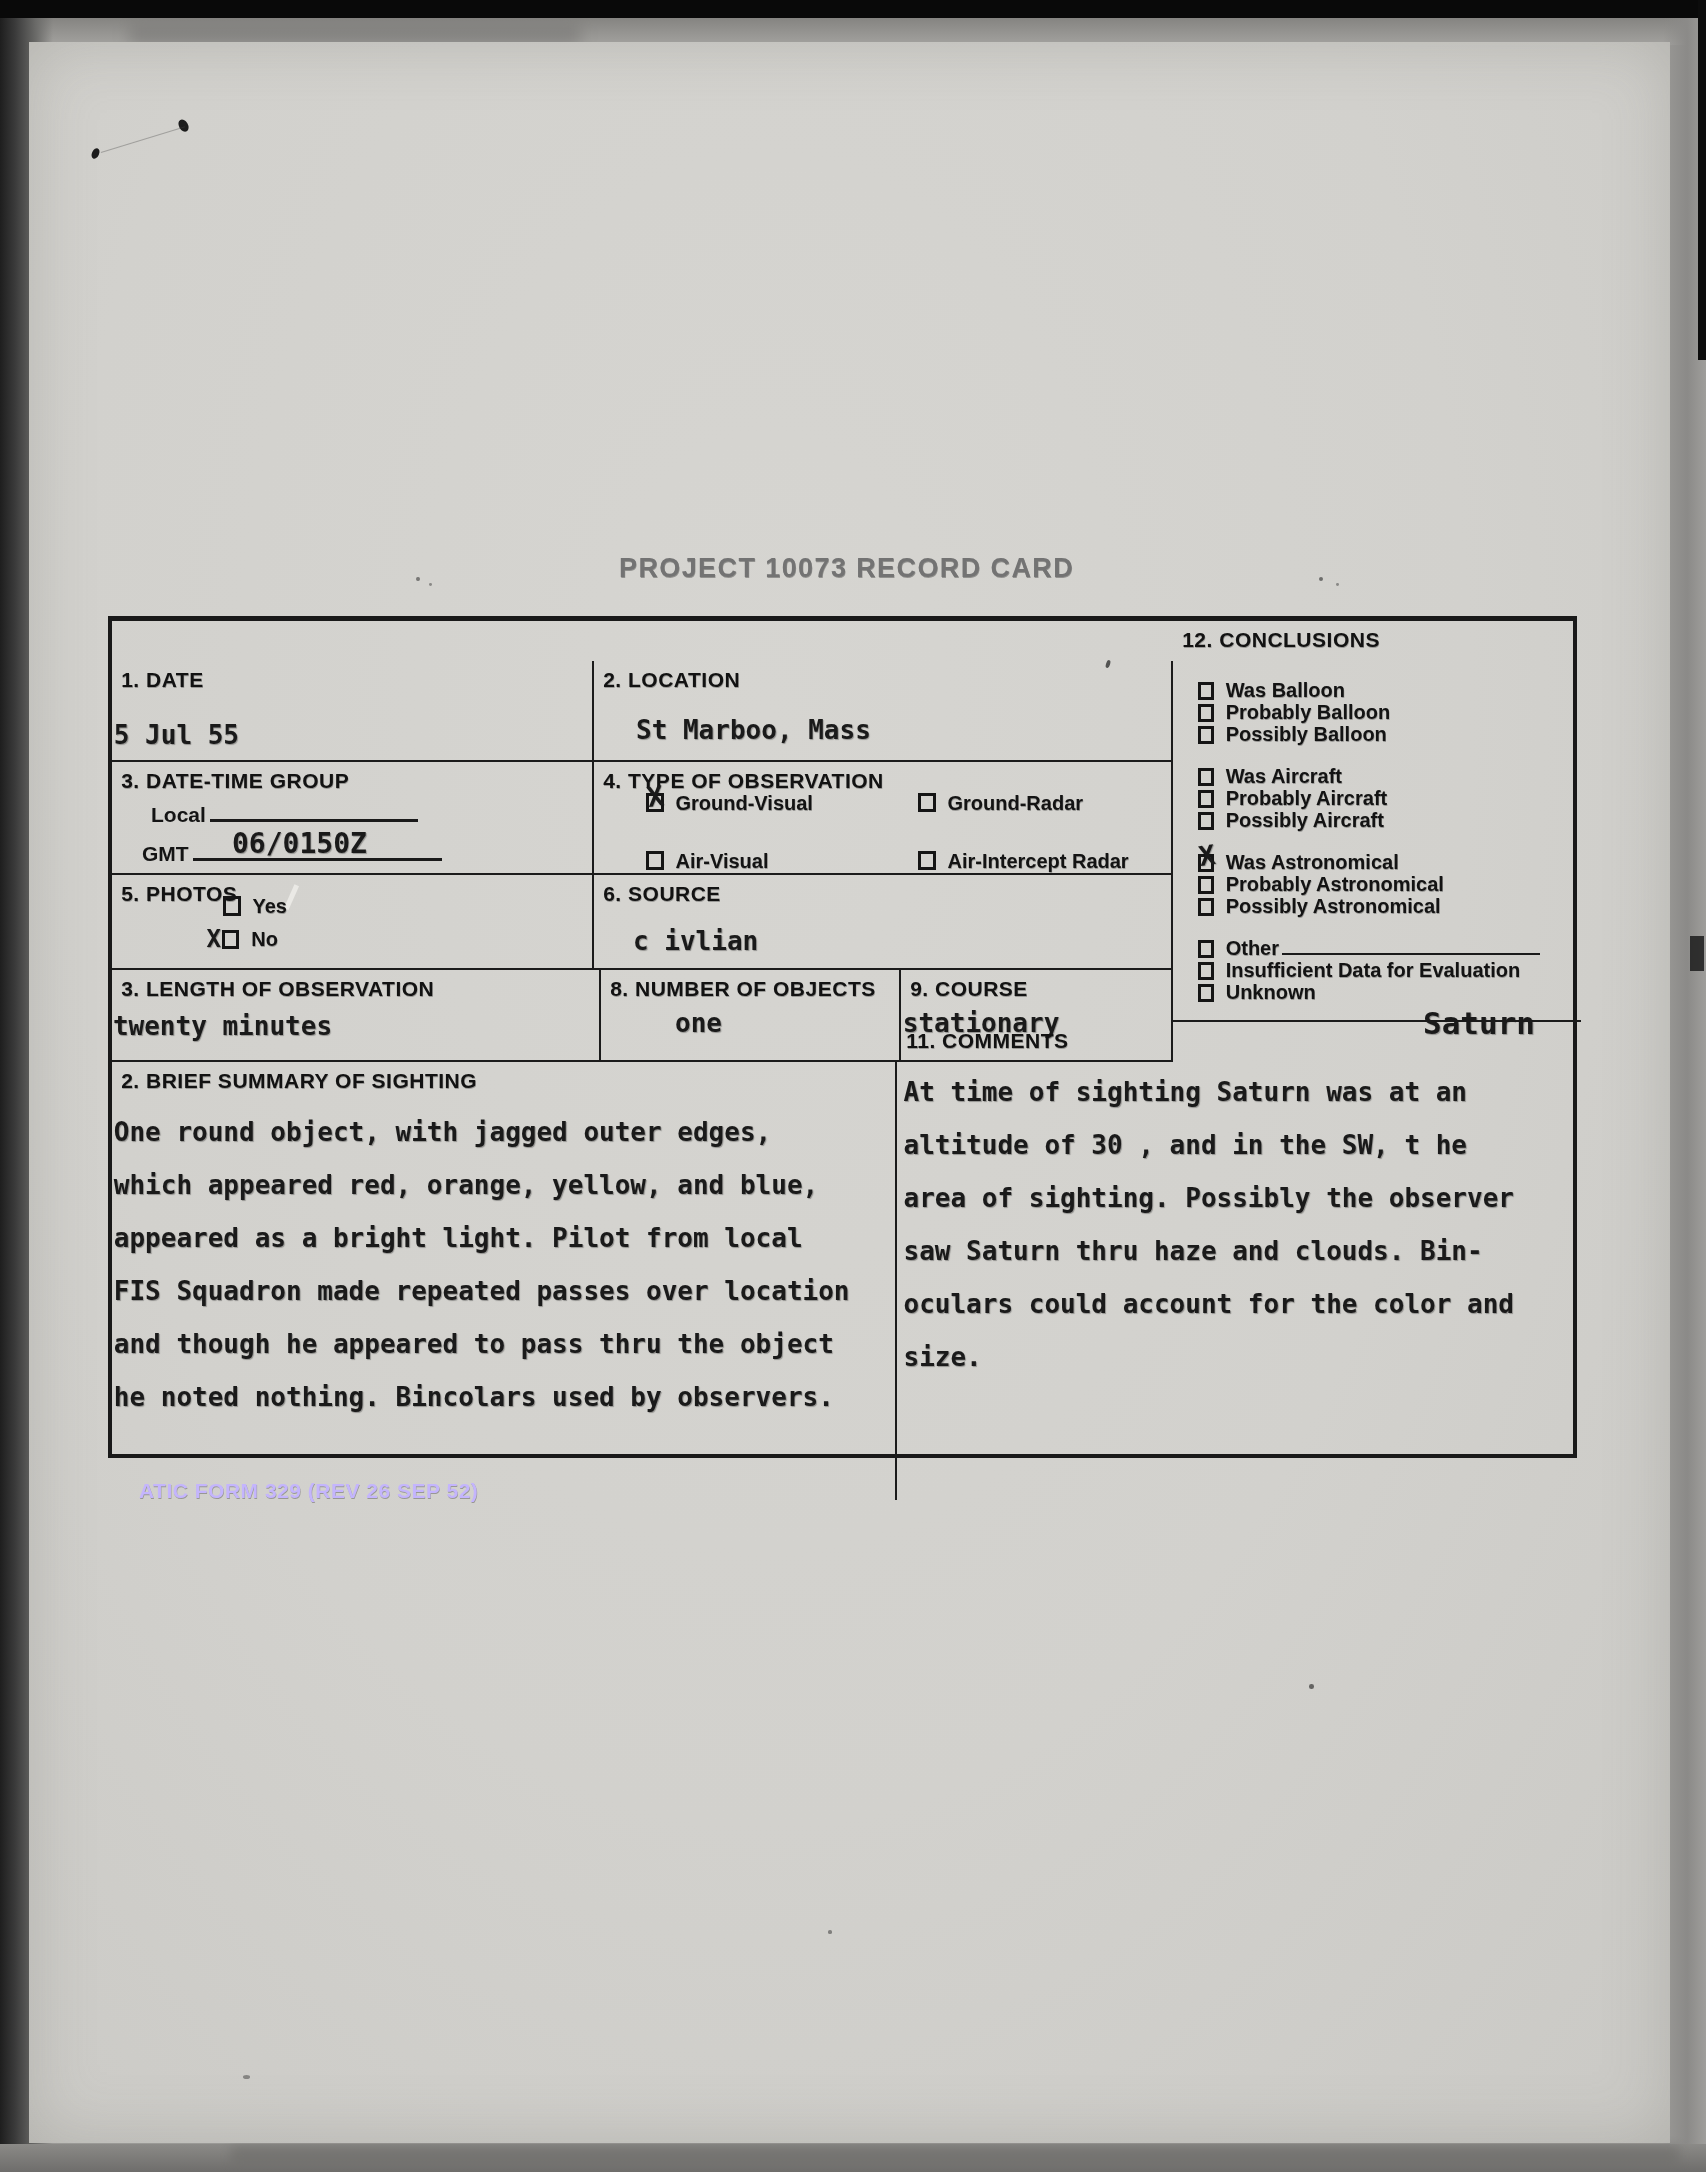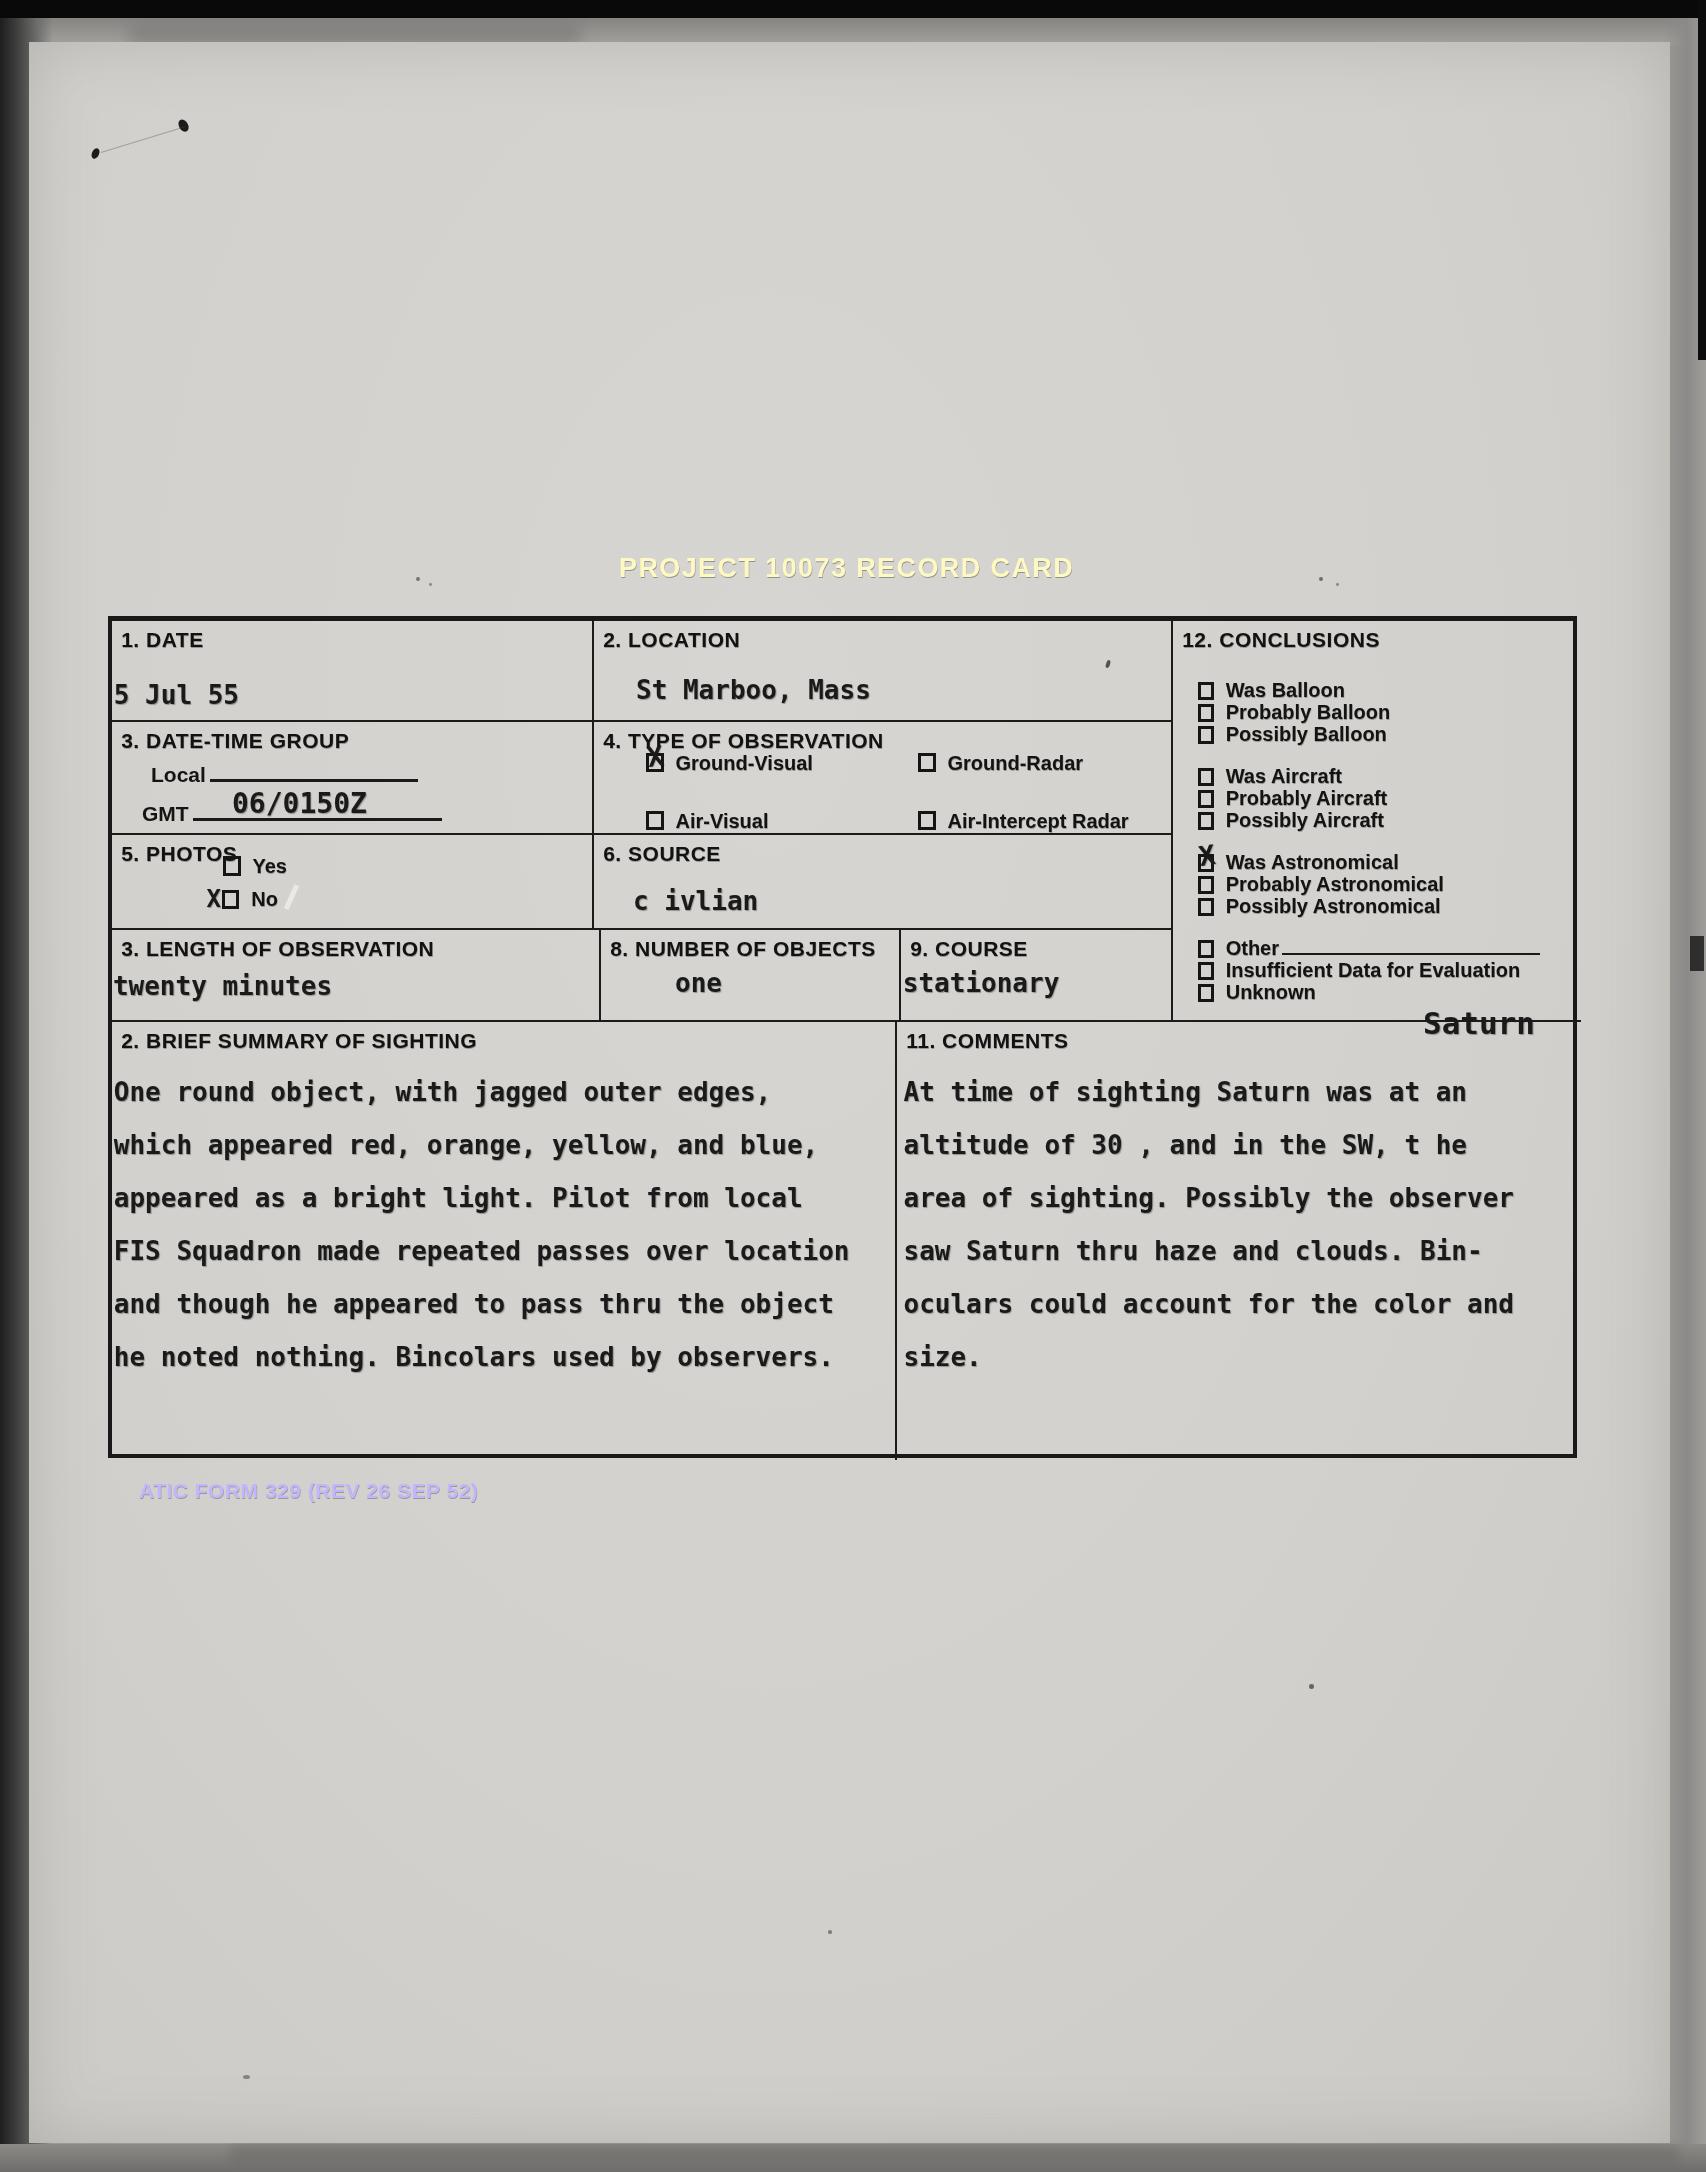--- a/index.html
+++ b/index.html
@@ -28,29 +28,29 @@
            background:radial-gradient(ellipse at 45% 32%, #d6d5d1 0%, #d2d1cd 55%, #cac9c5 100%);
            box-shadow: inset 0 0 65px rgba(110,110,104,.28); }
 
   
   .spk { position:absolute; background:#1c1c1c; border-radius:50%; }
   .pencil { position:absolute; height:1.4px; background:rgba(70,70,68,.35); transform-origin:left center; }
   .scratch { position:absolute; background:#eae9e5; }
 
   
   .doc-title { position:absolute; left:619px; top:553px; font-size:27px; font-weight:700;
-               letter-spacing:1.4px; color:#fef9c3; text-shadow:0.5px 0.5px 0.5px rgba(20,20,20,.35); }
+               letter-spacing:1.4px; color:#737373; text-shadow:0.5px 0.5px 0.5px rgba(20,20,20,.35); }
   .doc-footer { position:absolute; left:139px; top:1479px; font-size:21px; font-weight:700;
                letter-spacing:0.5px; color:#c4b5fd; text-shadow:0.5px 0.5px 0.5px rgba(20,20,20,.3); }
 
   
   .ftable { position:absolute; left:108px; top:616px; width:1469px; height:842px;
             border:4.2px solid #191919; border-top-width:5px; }
   .cell { position:absolute; color:#141414; }
-  .br { border-right:2.8px solid #1b1b1b; }
+  .br { border-right:2.8px solid #1b1b1b;margin-top:40px; }
   .bb { border-bottom:2.8px solid #1b1b1b; }
   .flabel { padding:7.4px 0 0 9.2px; font-size:21px; font-weight:700; letter-spacing:0.5px;
             color:#121212; text-shadow:0.5px 0.5px 0.5px rgba(18,18,18,.3); white-space:nowrap; }
 
   .typed { font-family:"DejaVu Sans Mono", monospace; font-weight:700; color:#1a1a1a;
            text-shadow:0.9px 0.5px 0.9px rgba(25,25,25,.35); }
   .tval { position:absolute; font-size:26px; white-space:nowrap; }
 
   
   .dtg-row { position:absolute; font-size:21px; font-weight:700; white-space:nowrap; }

